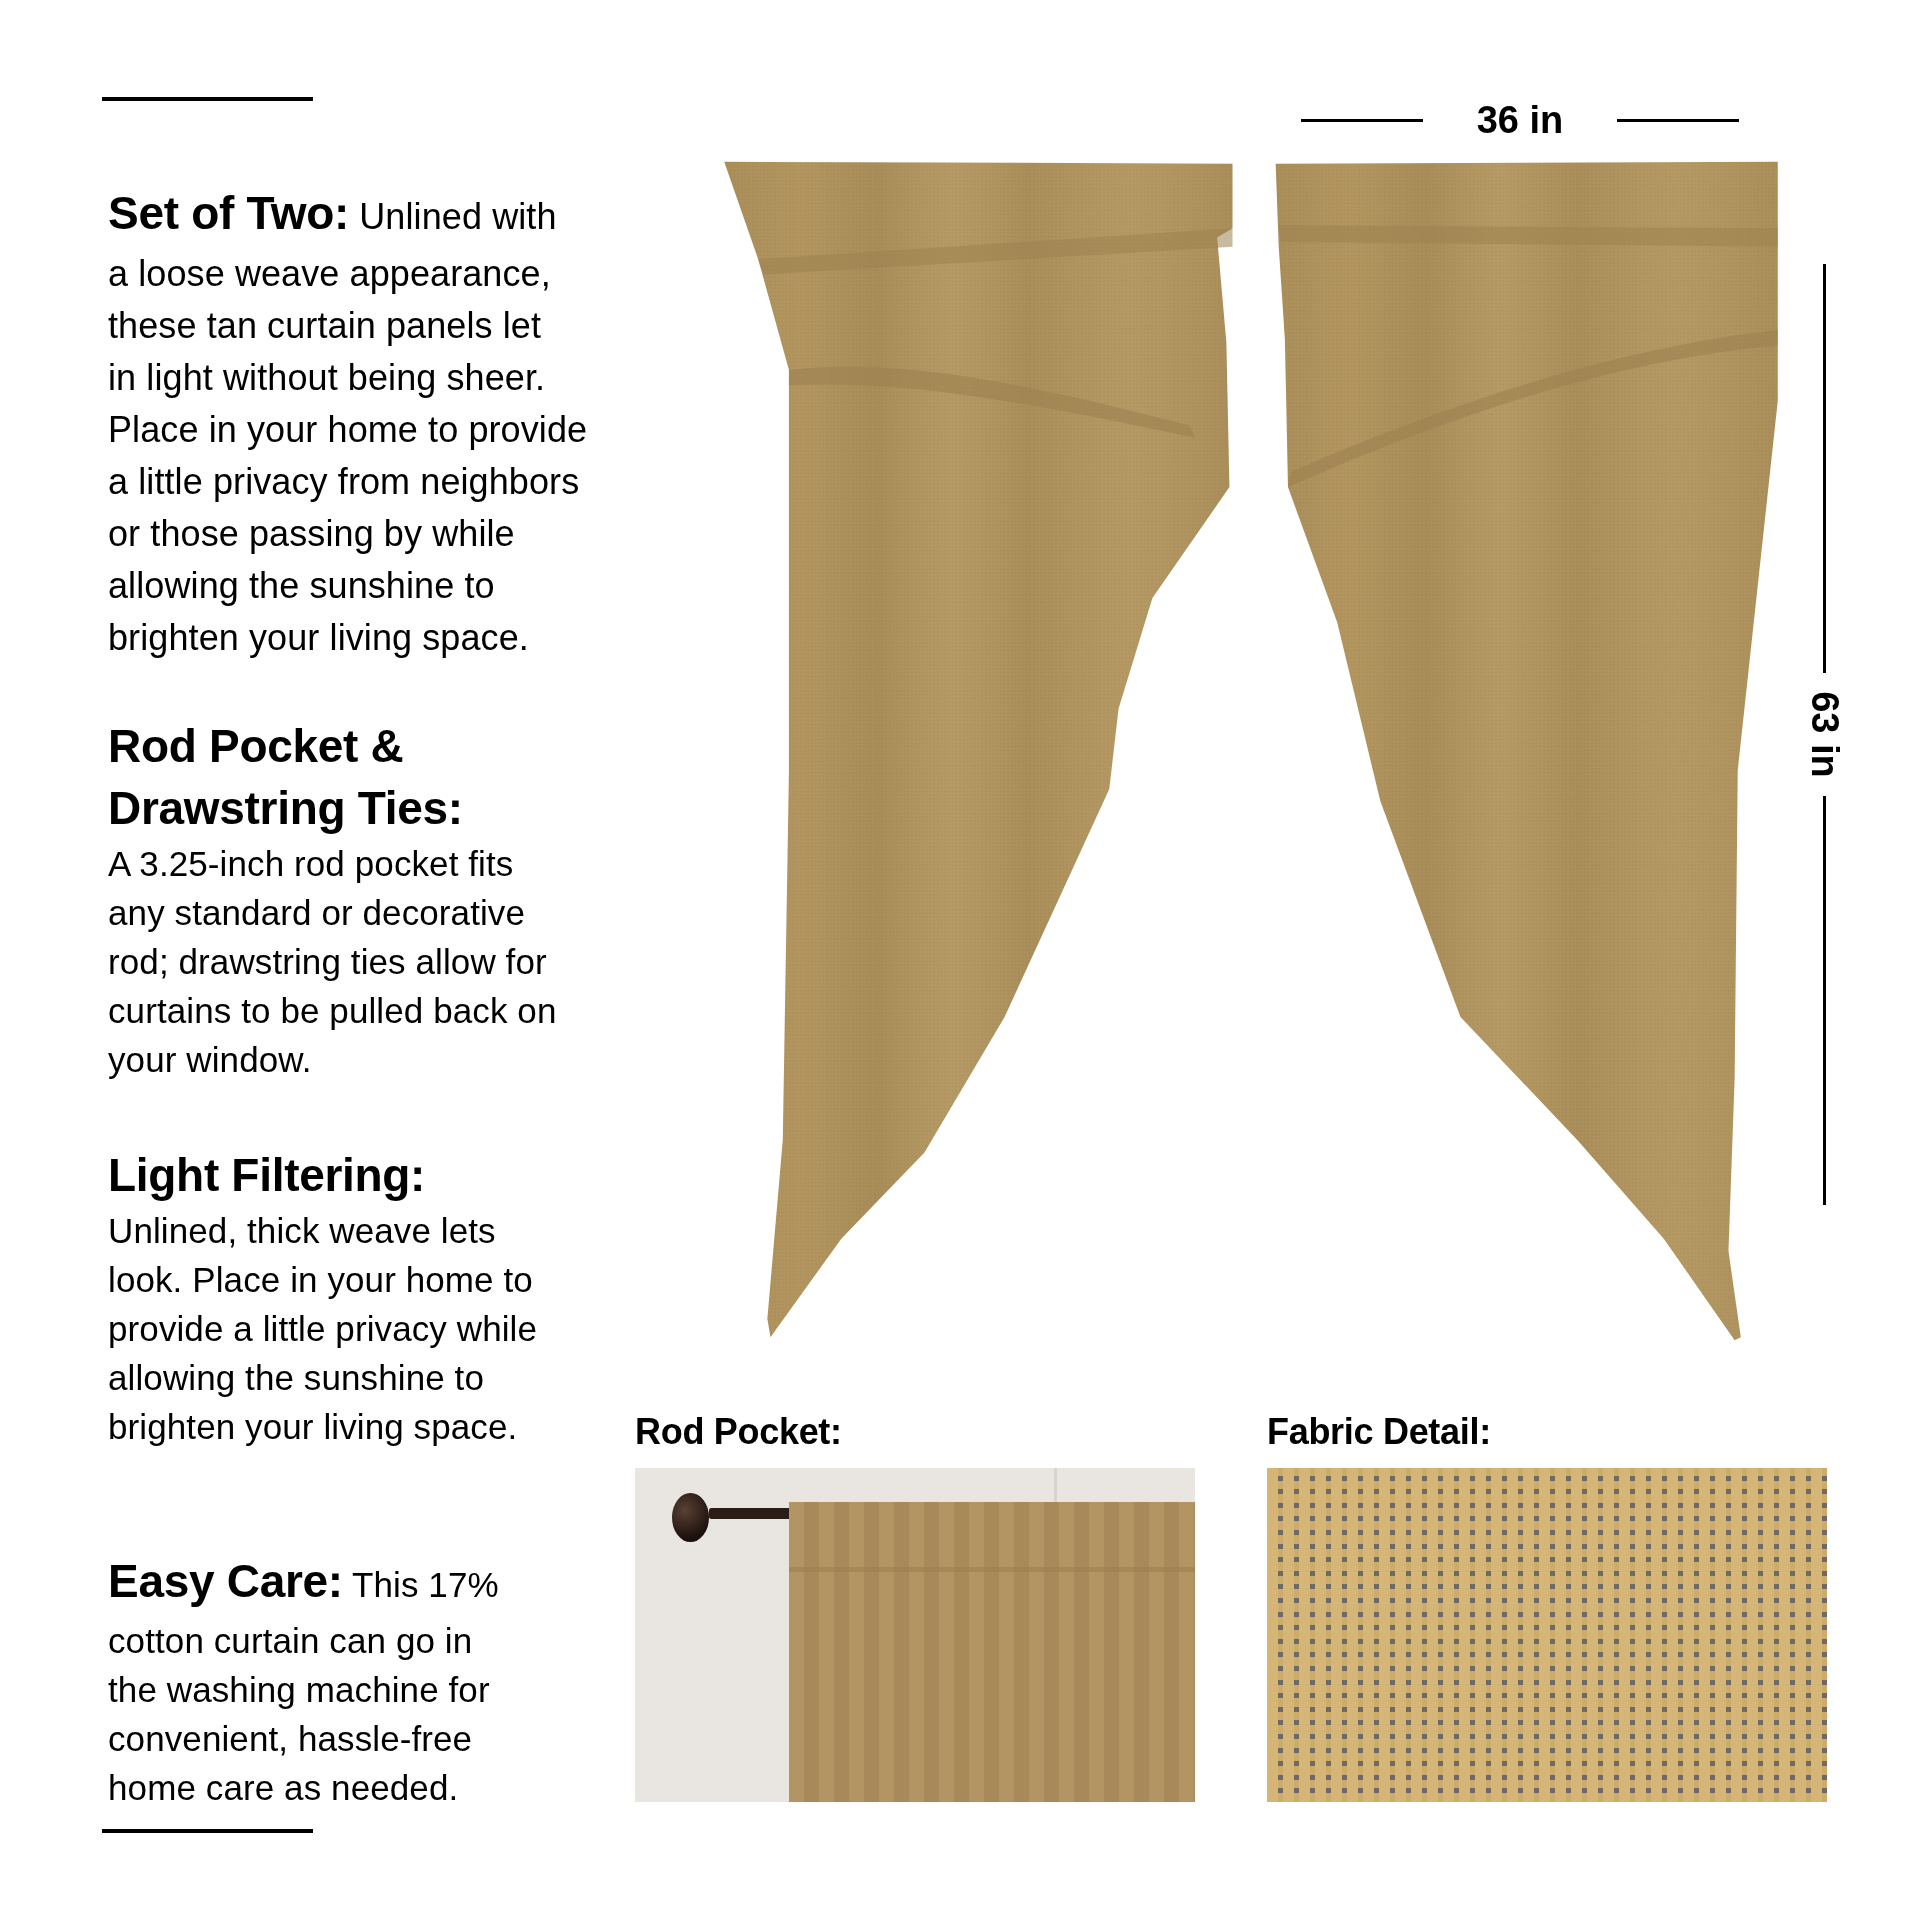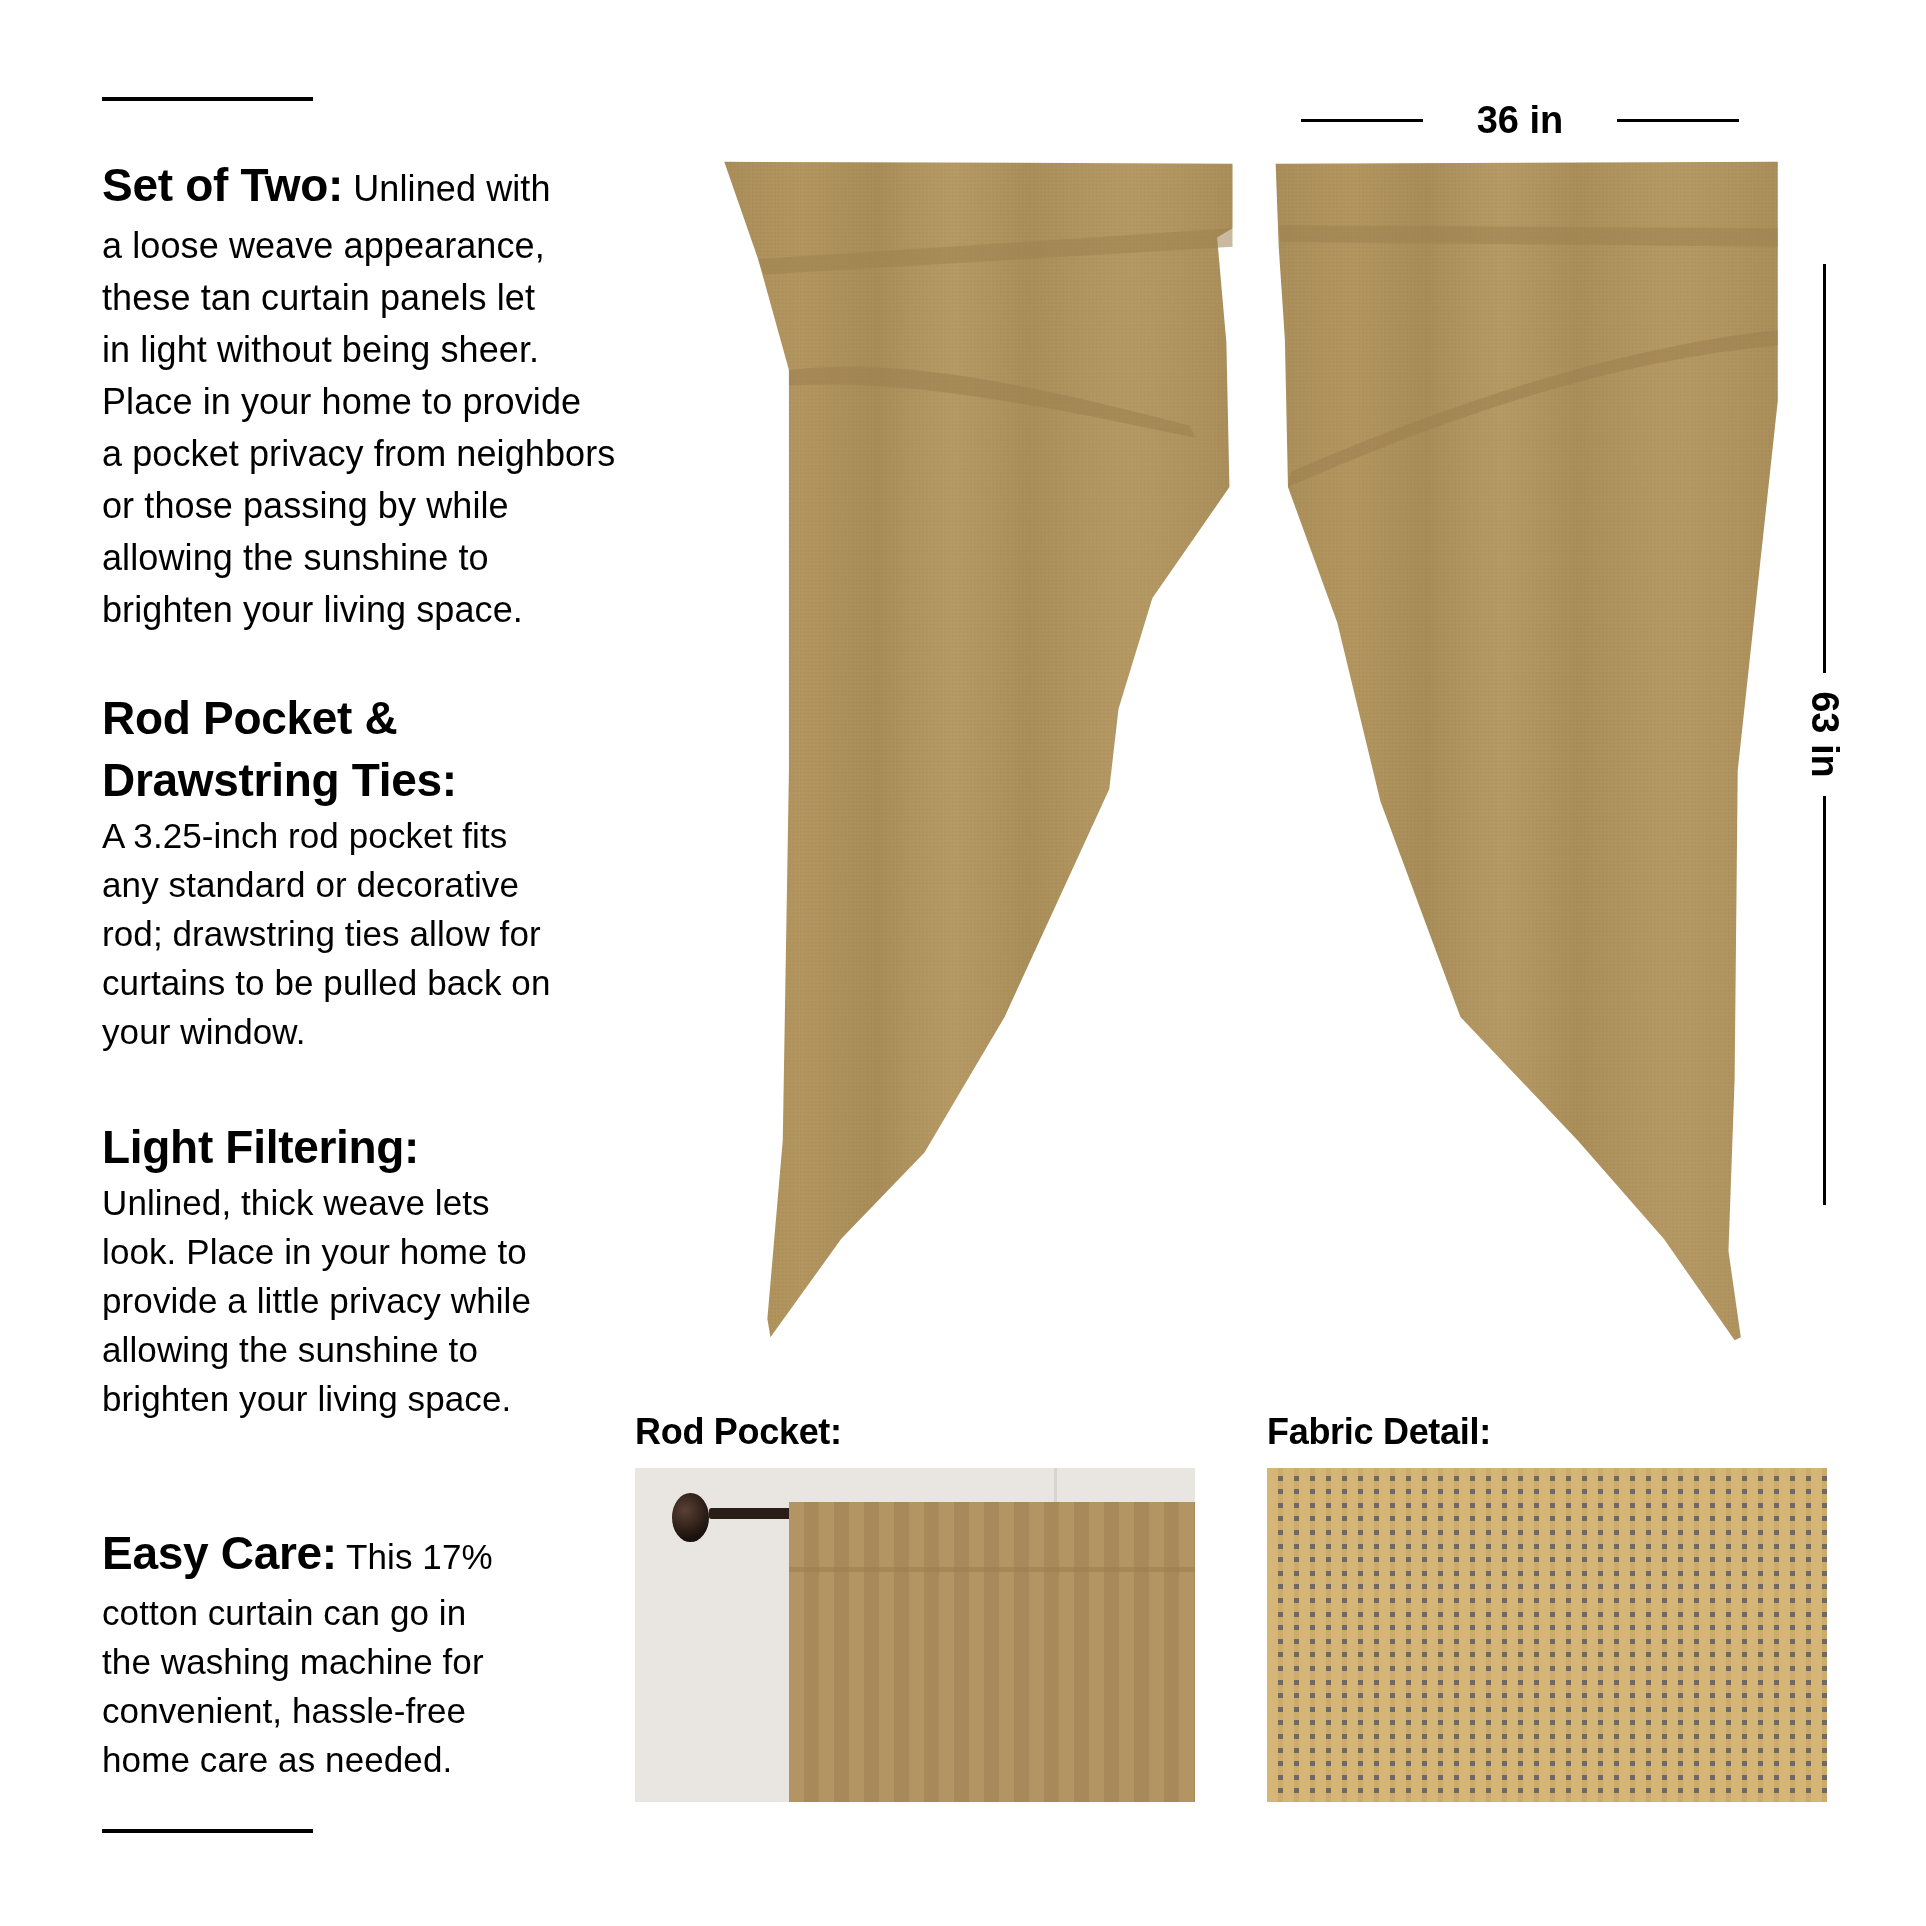--- a/index.html
+++ b/index.html
@@ -1,19 +1,19 @@
 <!DOCTYPE html>
 <html style="font-size:10px"><head>
 <meta charset="utf-8">
 <style>
   html, body { margin:0; padding:0; background:#ffffff; }
   body { width:1926px; height:1926px; position:relative; overflow:hidden;
          font-family:"Liberation Sans", "DejaVu Sans", sans-serif; color:#000; }
   .rule { position:absolute; height:4.3px; background:#000; }
-  .section { position:absolute; left:102px; width:530px; }
+  .section { position:absolute; left:108px; width:530px;margin-top:28px; }
   .section p { margin:0; font-size:36px; line-height:52px; font-weight:400; letter-spacing:0.1px; }
   .section .h { font-weight:700; font-size:46px; line-height:62px; letter-spacing:-0.3px; }
   .section .h-inline { font-weight:700; font-size:46px; letter-spacing:-0.3px; }
   .section .narrow p { line-height:49px; font-size:35px; }
   .dim-h { position:absolute; top:99px; left:1301px; width:438px; height:43px; display:flex; align-items:center;gap:30px; }
   .dim-h .ln { flex:1; height:3.7px; background:#000; }
   .dim-h .lbl { font-weight:700; font-size:38px; padding:0 23.4px; white-space:nowrap; }
   .dim-v { position:absolute; left:1800px; top:264px; width:49px; height:941px; display:flex; flex-direction:column; align-items:center; }
   .dim-v .ln { flex:1; width:3.7px; background:#000; }
   .dim-v .lbl { font-weight:700; font-size:38px; white-space:nowrap; transform:rotate(90deg); height:123px; display:flex; align-items:center; justify-content:center; width:123px; }
@@ -27,21 +27,21 @@
 <div class="rule" style="left:102px; top:97px; width:211px;"></div>
 
 <div class="section" style="top:154px;">
   <p style="line-height:62px;">
     <span class="h-inline">Set of Two:</span><span> Unlined with</span>
   </p>
   <p>a loose weave appearance,</p>
   <p>these tan curtain panels let</p>
   <p>in light without being sheer.</p>
   <p>Place in your home to provide</p>
-  <p>a pocket privacy from neighbors</p>
+  <p>a little privacy from neighbors</p>
   <p>or those passing by while</p>
   <p>allowing the sunshine to</p>
   <p>brighten your living space.</p>
 </div>
 
 <div class="section narrow" style="top:687px;">
   <div class="h">Rod Pocket &amp;</div>
   <div class="h">Drawstring Ties:</div>
   <div class="narrow">
     <p>A 3.25-inch rod pocket fits</p>

